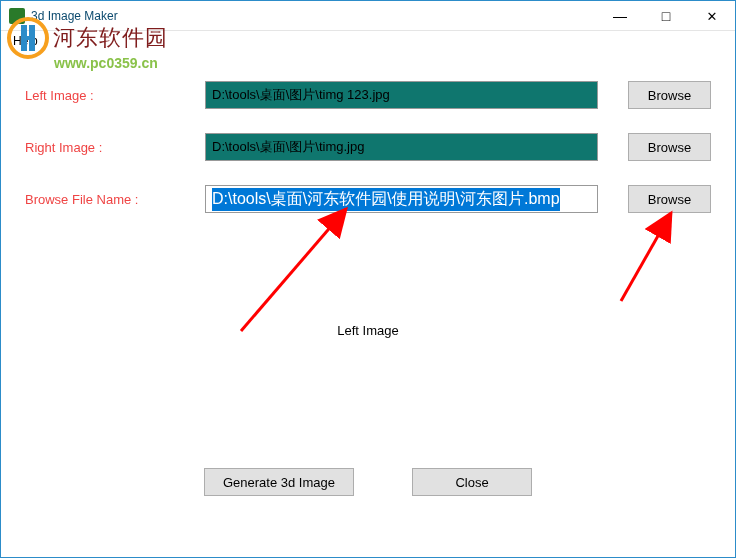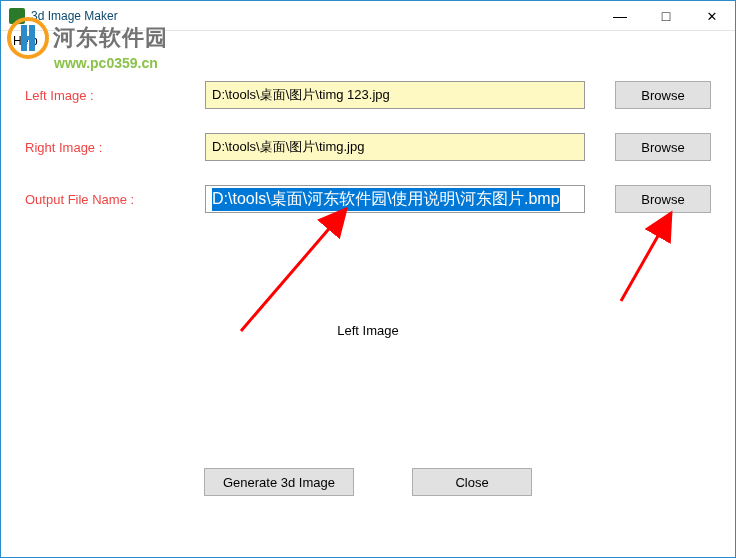--- a/index.html
+++ b/index.html
@@ -86,21 +86,21 @@
       width: 6px; height: 26px; left: 10px; top: 4px;
     }
     .logo-circle::after {
       width: 6px; height: 26px; right: 10px; top: 4px;
     }
     .logo-dash {
       position: absolute; width: 14px; height: 4px; background: #2c8cc9;
       left: 10px; top: 15px;
     }
     .watermark-text-main {
-      font-size: 22px; font-weight: bold; color: #737373; letter-spacing: 1px;
+      font-size: 22px; font-weight: normal; color: #7f1d1d; letter-spacing: 1px;
     }
     .watermark-text-sub {
       font-size: 14px; color: #8ac24a; font-weight: bold; margin-left: 47px; margin-top: -4px;
     }
     .content {
       padding: 30px 24px 20px 24px;
       position: relative;
       z-index: 2;
     }
     .row {
@@ -113,21 +113,21 @@
       font-size: 13px;
       color: #ef4444;
     }
     .input {
       flex: 1;
       height: 28px;
       border: 1px solid #999;
       padding: 0 6px;
       font-size: 13px;
       font-family: inherit;
-      background: #fef9c3;
+      background: #0f766e;
       color: #000;
     }
     .input-selection {
       display: inline-block;
       background: #0078d7;
       color: #fff;
       padding: 1px 0;
     }
     .input-wrap {
       flex: 1;
@@ -135,21 +135,21 @@
       border: 1px solid #999;
       padding: 4px 6px;
       font-size: 16px;
       background: #fff;
       white-space: nowrap;
       overflow: hidden;
       display: flex;
       align-items: center;
     }
     .browse-btn {
-      width: 96px;
+      width: 83px;
       height: 28px;
       margin-left: 30px;
       background: #e1e1e1;
       border: 1px solid #adadad;
       font-size: 13px;
       cursor: pointer;
       font-family: inherit;
     }
     .preview-row {
       display: flex;
@@ -219,21 +219,21 @@
     <button class="browse-btn">Browse</button>
   </div>
 
   <div class="row">
     <div class="label">Right Image :</div>
     <input class="input" type="text" value="D:\tools\桌面\图片\timg.jpg" style="">
     <button class="browse-btn">Browse</button>
   </div>
 
   <div class="row">
-    <div class="label">Output File Name :</div>
+    <div class="label">Browse File Name :</div>
     <div class="input-wrap">
       <span class="input-selection">D:\tools\桌面\河东软件园\使用说明\河东图片.bmp</span>
     </div>
     <button class="browse-btn">Browse</button>
   </div>
 
   <div class="preview-row">
     <div class="preview-cell">Left Image</div>
   </div>
 

